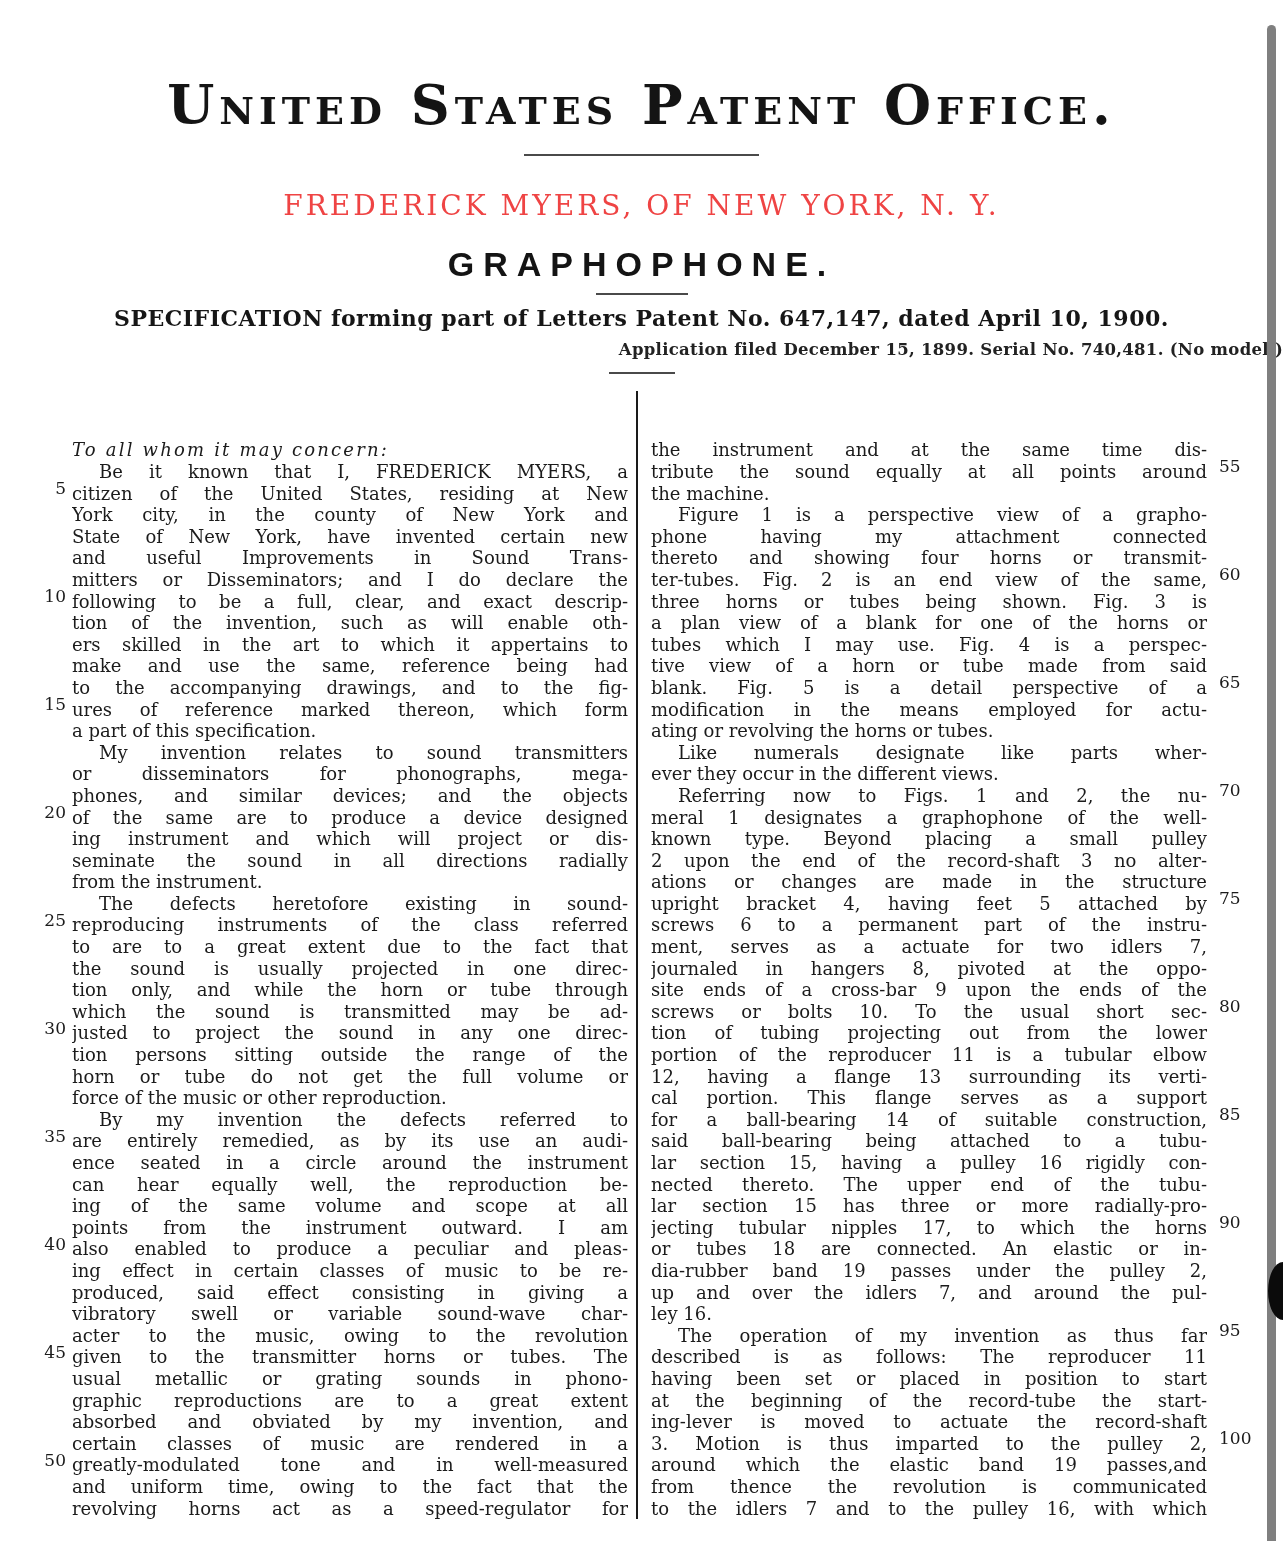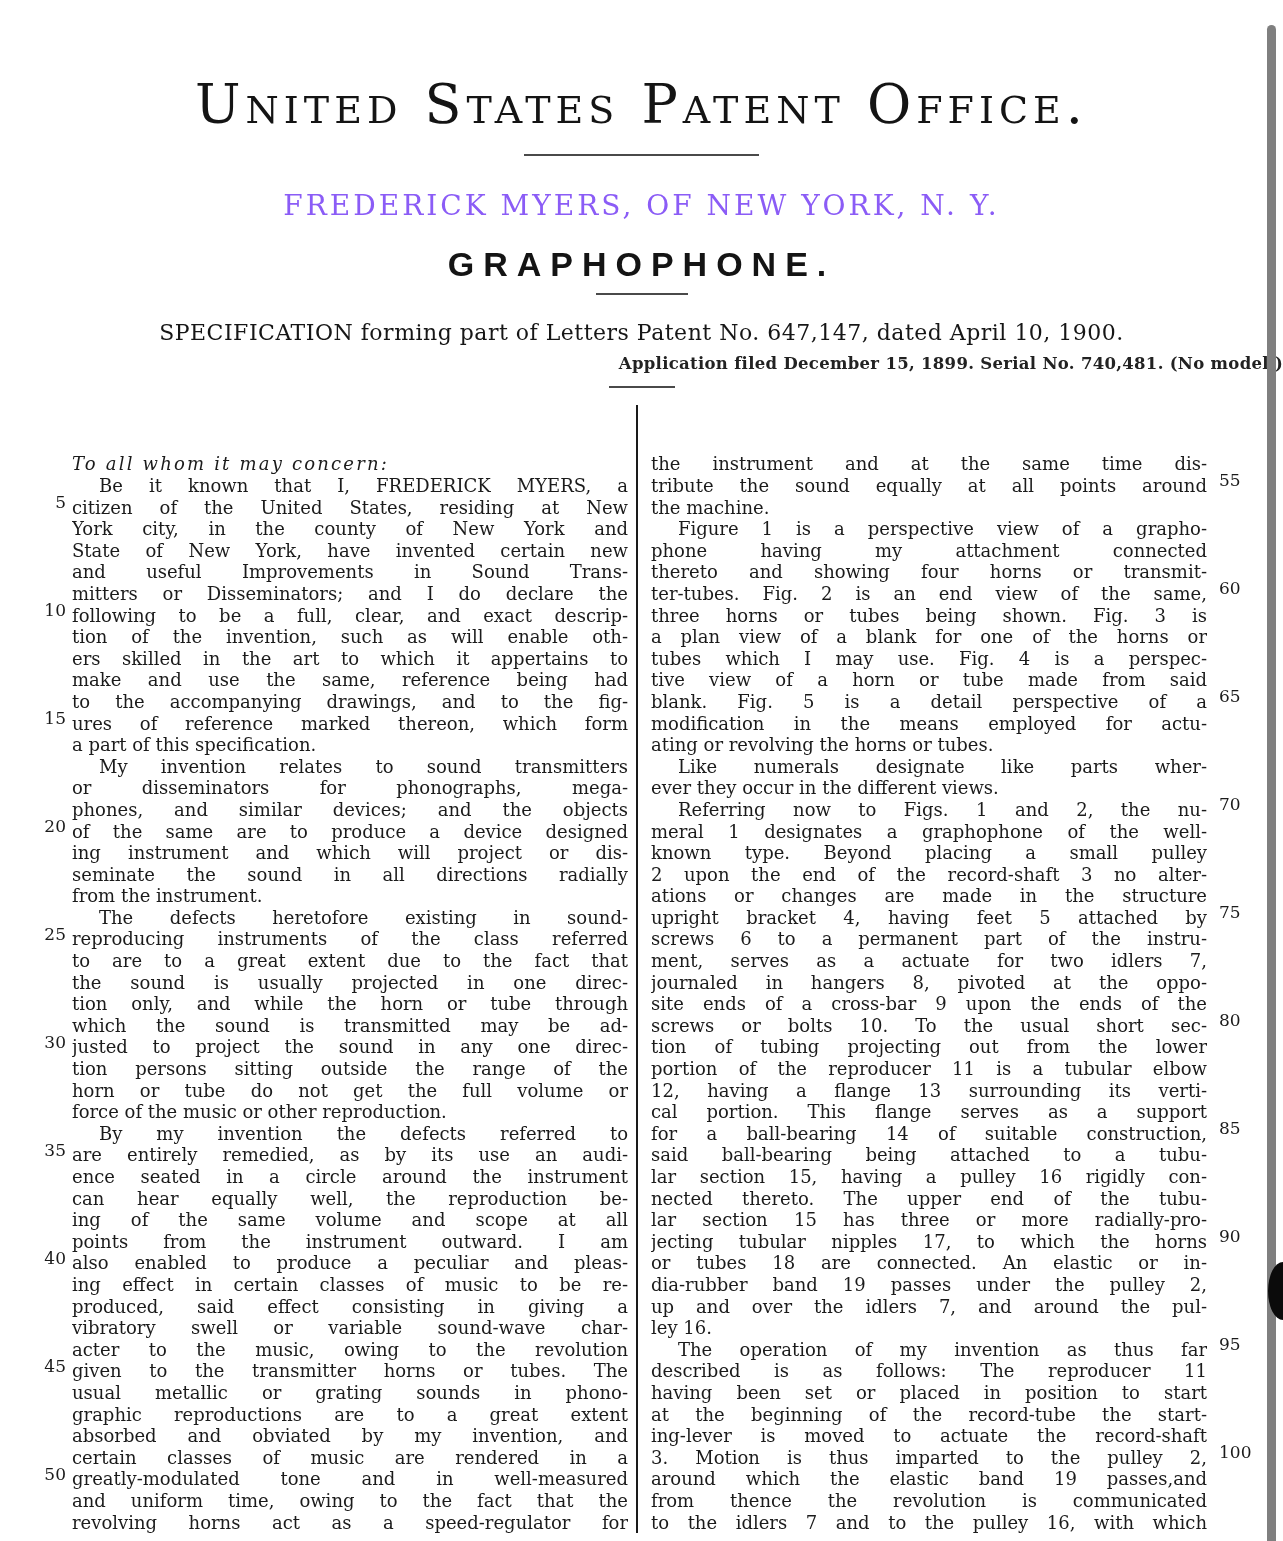--- a/index.html
+++ b/index.html
@@ -9,49 +9,49 @@
     background:#ffffff;
     overflow:hidden;
     color:#1b1b1b;
     font-family:"DejaVu Serif", serif;
   }
   
   header{ text-align:center; padding-top:78px; }
   .office-title{
     margin:0;
     font-family:"DejaVu Serif", serif;
-    font-weight:400;
+    font-weight:700;
     font-variant:small-caps;
     font-size:54px;
     letter-spacing:5px;
     line-height:1;
     color:#141414;
   }
   .rule{ background:#4a4a4a; height:2px; border:0; }
   .rule-1{ width:235px; margin:22px auto 0; }
   .author-line{
     margin-top:36px;
     font-size:28px;
     letter-spacing:3px;
     line-height:1;
-    color:#8b5cf6;
+    color:#ef4444;
   }
   .doc-title{
     margin-top:27px;
     font-family:"Liberation Sans", sans-serif;
     font-weight:bold;
     font-size:34px;
     letter-spacing:9px;
     line-height:1;
     color:#141414;
   }
   .rule-2{ width:92px; margin:12px auto 0; height:2px; }
   .spec-line{
-    margin-top:26px;
-    font-weight:normal;
+    margin-top:12px;
+    font-weight:bold;
     font-size:22px;
     letter-spacing:0.5px;
     line-height:1.05;
     color:#161616;
   }
   .app-line{
     margin-top:11px;
     font-weight:bold;
     font-size:16.5px;
     letter-spacing:0.3px;

